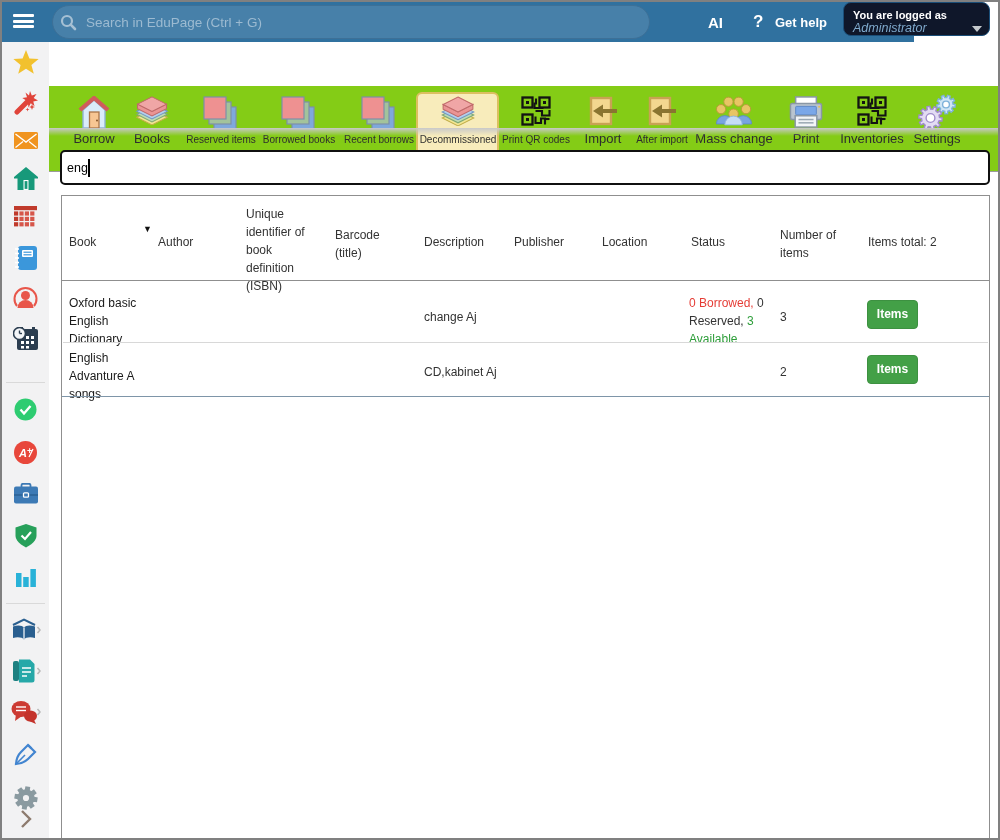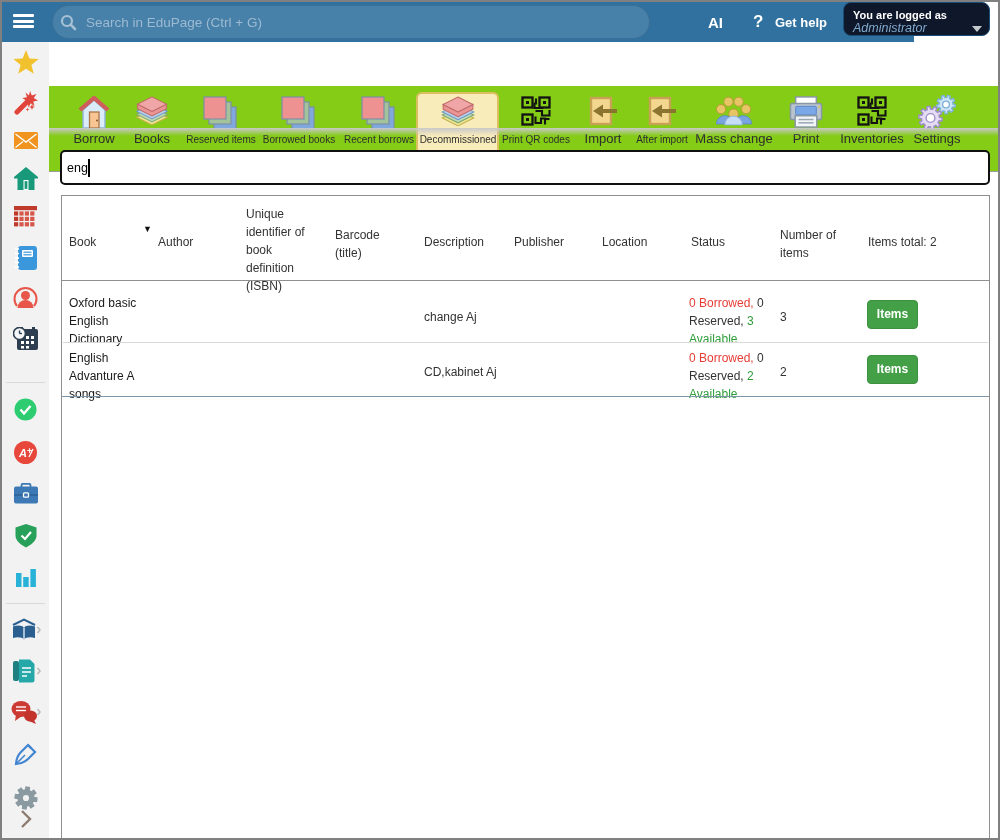--- a/index.html
+++ b/index.html
@@ -392,18 +392,17 @@
 
     <div class="t b" style="left:7px;top:98px">Oxford basic<br>English<br>Dictionary</div>
     <div class="t" style="left:362px;top:112px">change Aj</div>
     <div class="t" style="left:627px;top:98px;width:88px"><span class="red">0 Borrowed,</span> 0 Reserved, <span class="green">3 Available</span></div>
     <div class="t" style="left:718px;top:112px">3</div>
     <div class="itemsbtn" style="left:805px;top:104px">Items</div>
     <div class="hline" style="left:1px;top:146px;width:925px;background:#d8d8d8"></div>
 
     <div class="t b" style="left:7px;top:153px">English<br>Advanture A<br>songs</div>
     <div class="t" style="left:362px;top:167px">CD,kabinet Aj</div>
-    <div class="t" style="left:627px;top:153px;width:88px"><span class="red">0 Borrowed,</span> 0 Reserved, <span class="green">2 Available</span></div>
     <div class="t" style="left:718px;top:167px">2</div>
     <div class="itemsbtn" style="left:805px;top:159px">Items</div>
     <div class="hline" style="left:0;top:200px;width:927px;background:#7e95a8"></div>
   </div>
 </div>
 
 </body></html>

